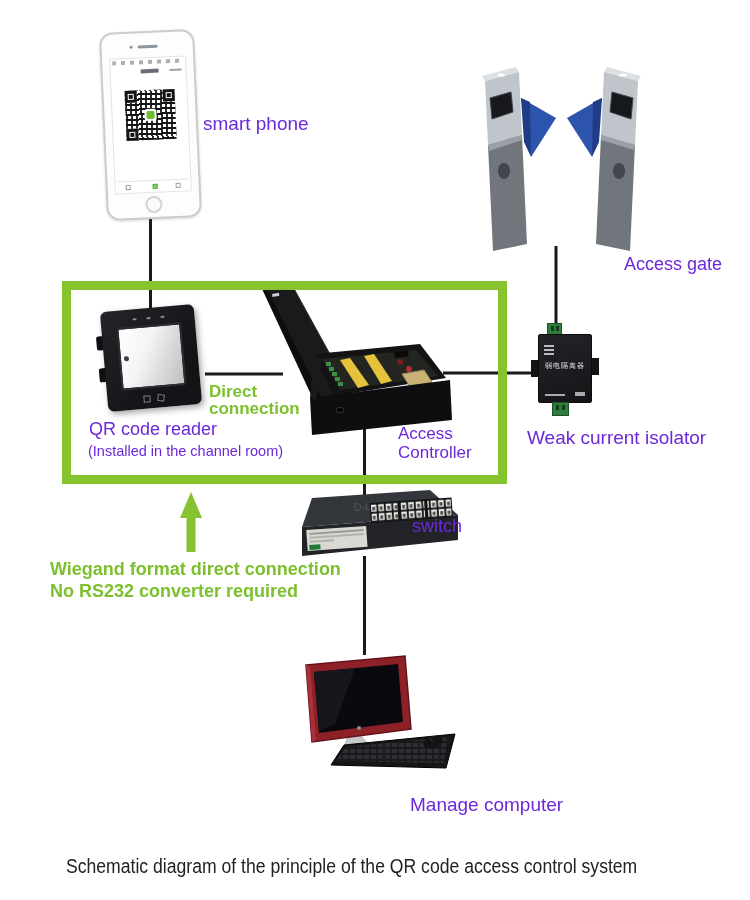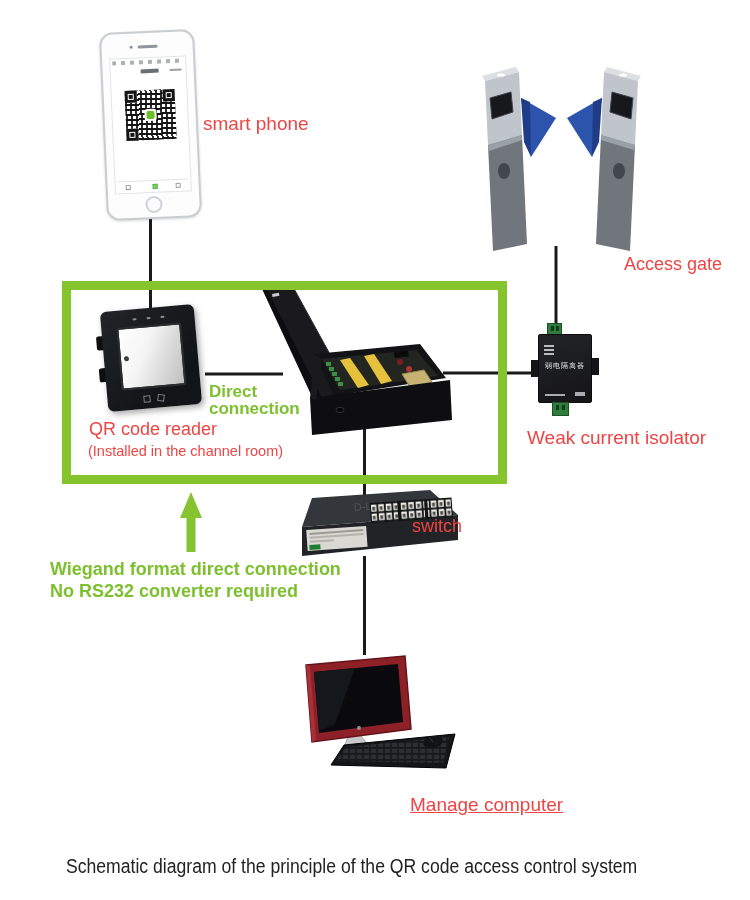--- a/index.html
+++ b/index.html
@@ -5,21 +5,21 @@
   :root{
     --green:#7cc02e;
     --border-green:#86c42e;
     --ink:#1a1a1a;
   }
   *{margin:0;padding:0;box-sizing:border-box;}
   html,body{background:#ffffff;}
   body{font-family:"Liberation Sans",sans-serif;color:var(--ink);}
   .stage{position:relative;width:750px;height:900px;background:#fff;overflow:hidden;}
   .abs{position:absolute;}
-  .label{position:absolute;color:#ef4444;white-space:nowrap;}
+  .label{position:absolute;color:#6d28d9;white-space:nowrap;}
   .label.green{color:var(--green);font-weight:bold;}
   svg{display:block;}
 
   
   .lines{left:0;top:0;width:750px;height:900px;pointer-events:none;}
 
   
   .hl-box{left:62px;top:281px;width:445px;height:203px;border:9px solid var(--border-green);background:transparent;}
 
   
@@ -83,21 +83,21 @@
   
   .lbl-smartphone{left:203px;top:113px;font-size:19px;}
   .lbl-gate{left:592px;top:254px;font-size:18px;margin-left:32px;}
   .lbl-reader{left:89px;top:419px;font-size:18px;}
   .lbl-reader-sub{left:88px;top:443px;font-size:14.5px;}
   .lbl-direct{left:209px;top:383px;font-size:17px;line-height:17px;width:100px;white-space:normal;}
   .lbl-controller{left:398px;top:424px;font-size:17px;line-height:19px;width:92px;white-space:normal;}
   .lbl-isolator{left:527px;top:427px;font-size:19px;}
   .lbl-switch{left:412px;top:516px;font-size:18px;}
   .lbl-note{left:50px;top:558px;font-size:18px;line-height:22px;}
-  .lbl-manage{left:410px;top:794px;font-size:19px;text-decoration:underline;}
+  .lbl-manage{left:410px;top:794px;font-size:19px;}
   .caption{left:66px;top:855px;font-size:20px;transform:scaleX(0.88);transform-origin:left center;color:#222;}
 </style>
 </head>
 <body>
 
 <div class="stage">
 
   <svg class="abs lines" width="750" height="900" viewBox="0 0 750 900">
     <line x1="150.5" y1="217" x2="150.5" y2="308" stroke="#1a1a1a" stroke-width="3"></line>
     <line x1="205" y1="374" x2="283" y2="374" stroke="#1a1a1a" stroke-width="3"></line>
@@ -286,20 +286,21 @@
 
     <ellipse cx="140" cy="90" rx="10" ry="6" transform="rotate(-14 140 90)" fill="#121315"></ellipse>
     <line x1="136" y1="85" x2="140" y2="90" stroke="#3a3c40" stroke-width="1"></line>
   </svg>
 
   <div class="label lbl-smartphone">smart phone</div>
   <div class="label lbl-gate">Access gate</div>
   <div class="label lbl-reader">QR code reader</div>
   <div class="label lbl-reader-sub">(Installed in the channel room)</div>
   <div class="label green lbl-direct">Direct connection</div>
+  <div class="label lbl-controller">Access Controller</div>
   <div class="label lbl-isolator">Weak current isolator</div>
   <div class="label lbl-switch">switch</div>
   <div class="label green lbl-note">
     <div>Wiegand format direct connection</div>
     <div>No RS232 converter required</div>
   </div>
   <div class="label lbl-manage">Manage computer</div>
   <div class="label caption">Schematic diagram of the principle of the QR code access control system</div>
 
 </div>

